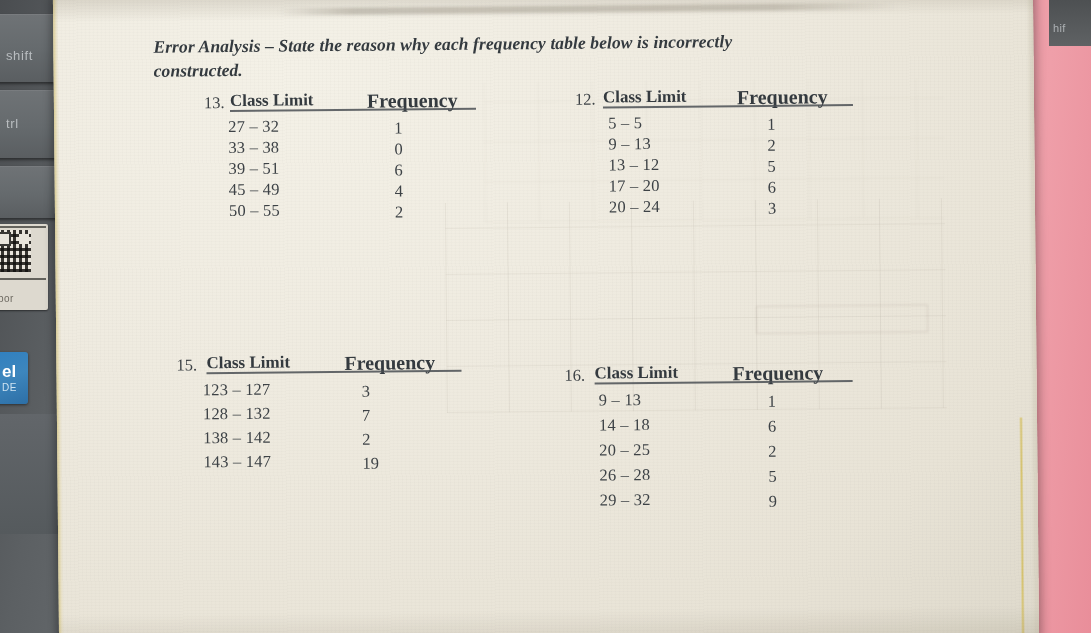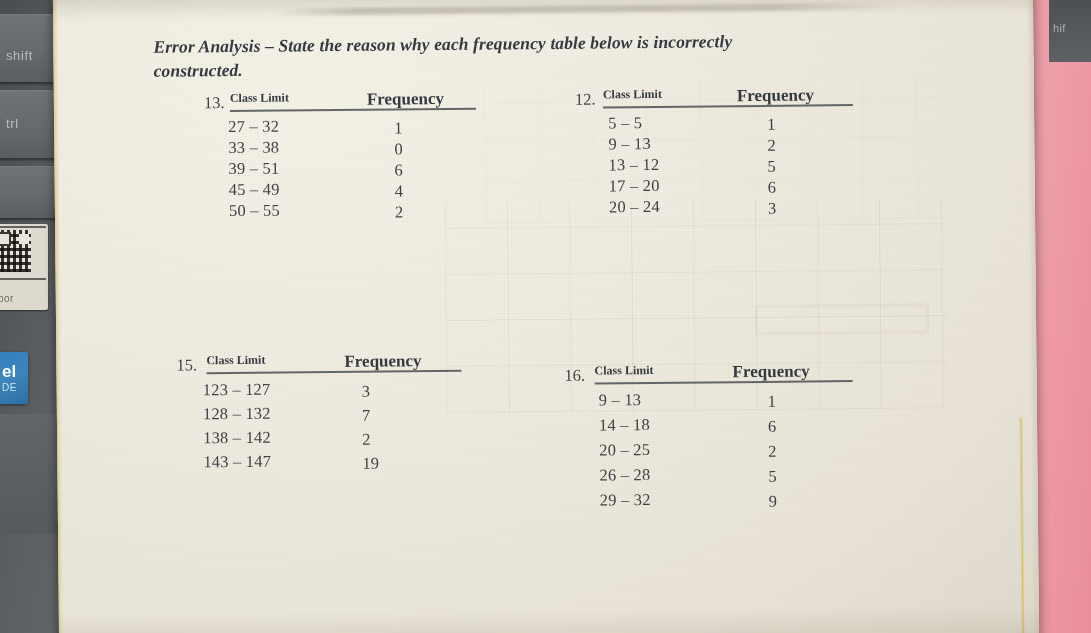--- a/index.html
+++ b/index.html
@@ -25,21 +25,21 @@
   }
   .surface-desk-right {
     position: absolute;
     right: 0; top: 0;
     width: 95px; height: 633px;
     background: linear-gradient(95deg, #e89aa4 0%, #ef9fa9 40%, #e98e9a 100%);
   }
   .kbd-strip-topright {
     position: absolute;
     right: 0; top: 0;
-    width: 42px; height: 62px;
+    width: 42px; height: 46px;
     background: linear-gradient(180deg, #4d5052 0%, #5f6264 100%);
   }
   .kbd-strip-topright .legend {
     position: absolute;
     left: 4px; top: 22px;
     font-size: 11px;
     color: #adb1b4;
     font-family: "Liberation Sans", sans-serif;
     letter-spacing: .3px;
   }
@@ -265,28 +265,28 @@
   }
   .ftable .num {
     position: absolute;
     left: 0; top: 2px;
     font-size: 16.5px;
     color: #3d4246;
   }
   .ftable .h-class {
     position: absolute;
     top: 0;
-    font-size: 12px;
+    font-size: 17px;
     font-weight: bold;
     color: #343a3f;
   }
   .ftable .h-freq {
     position: absolute;
     top: 0;
-    font-size: 17px;
+    font-size: 20px;
     font-weight: bold;
     color: #343a3f;
   }
   .ftable .hdr-rule {
     position: absolute;
     height: 1.6px;
     background: #4a4f54;
     opacity: .85;
   }
   .ftable .rows { position: relative; }

